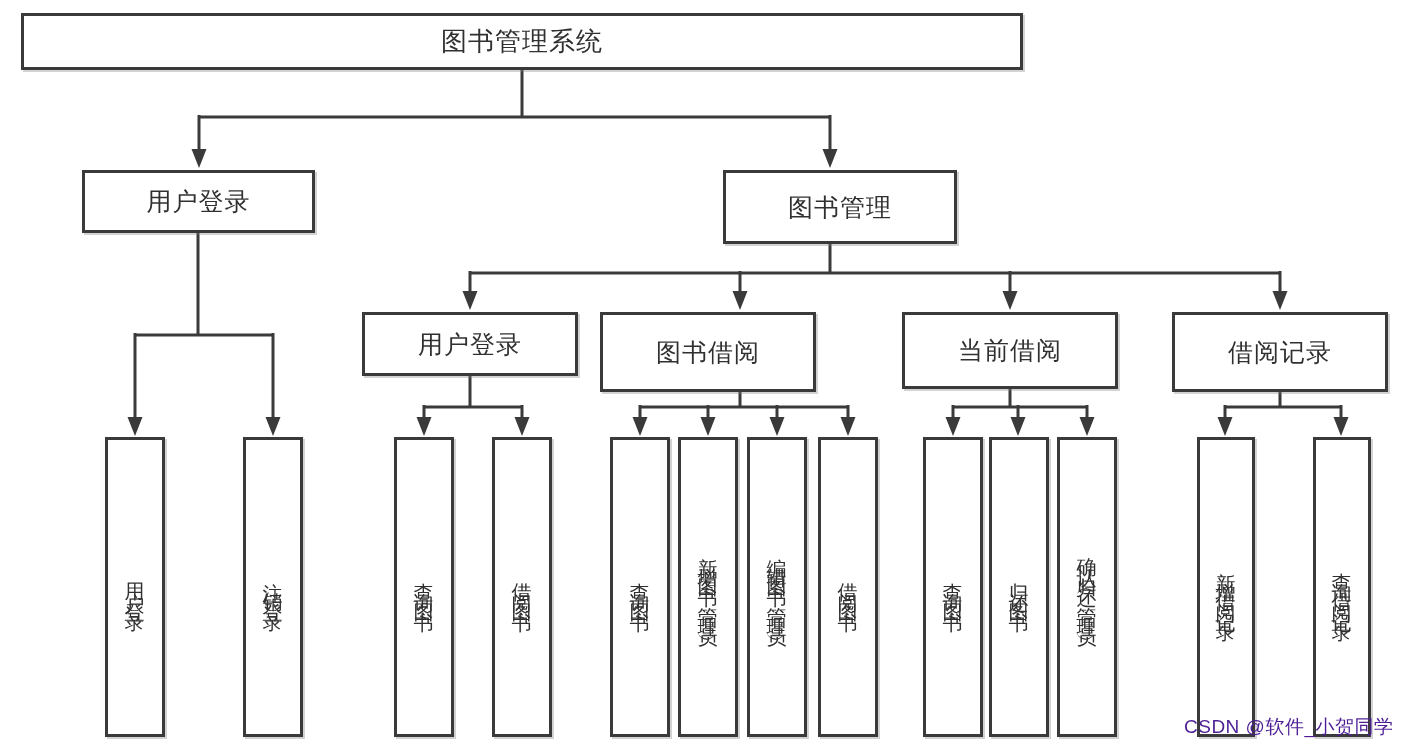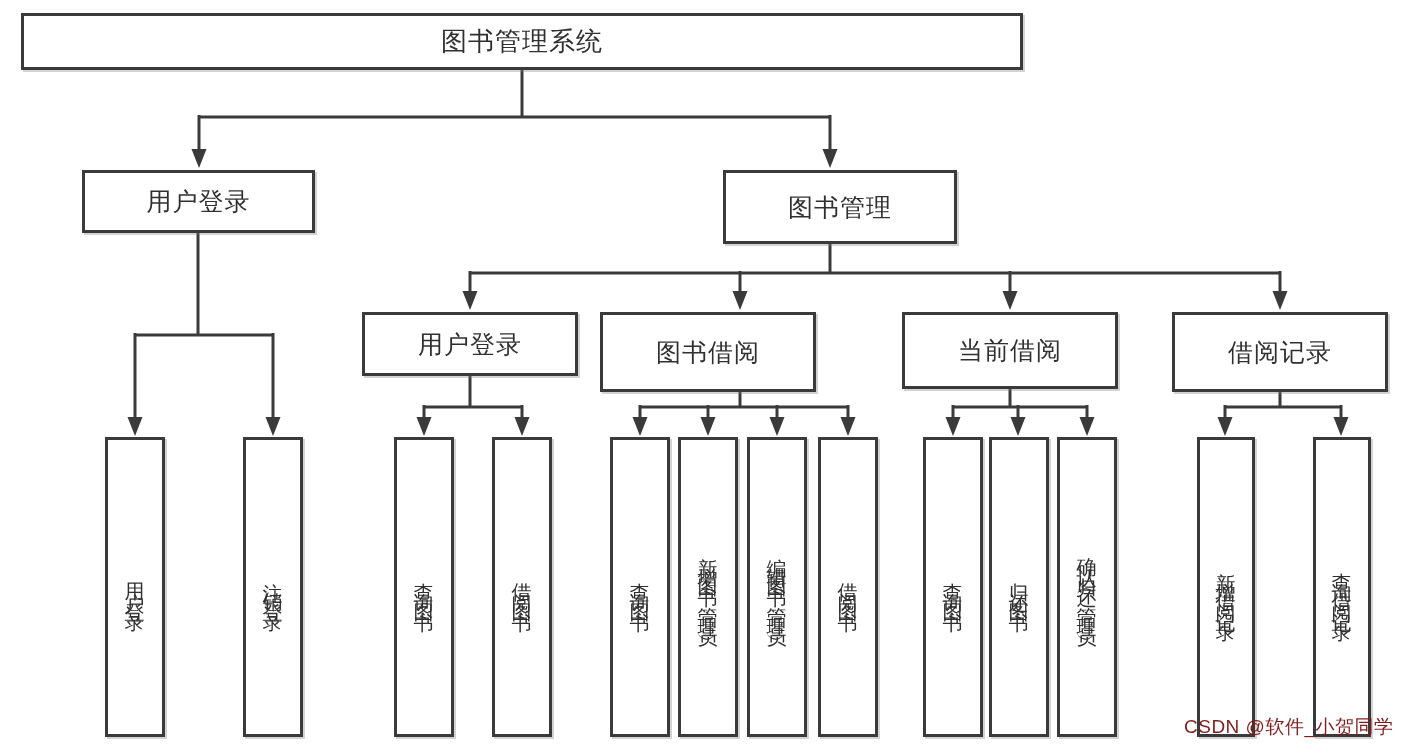--- a/index.html
+++ b/index.html
@@ -44,21 +44,21 @@
     font-size: 20px;
     letter-spacing: 10px;
     line-height: 1;
   }
   #watermark {
     position: absolute;
     left: 1184px;
     top: 714px;
     font-size: 19px;
     letter-spacing: 0.5px;
-    color: #7f1d1d;
+    color: #4c1d95;
     white-space: nowrap;
     z-index: 5;
   }
   line { stroke: #3a3a3a; stroke-width: 3; }
   polygon { fill: #3a3a3a; }
 </style>
 </head>
 <body>
 
 <div id="canvas">

